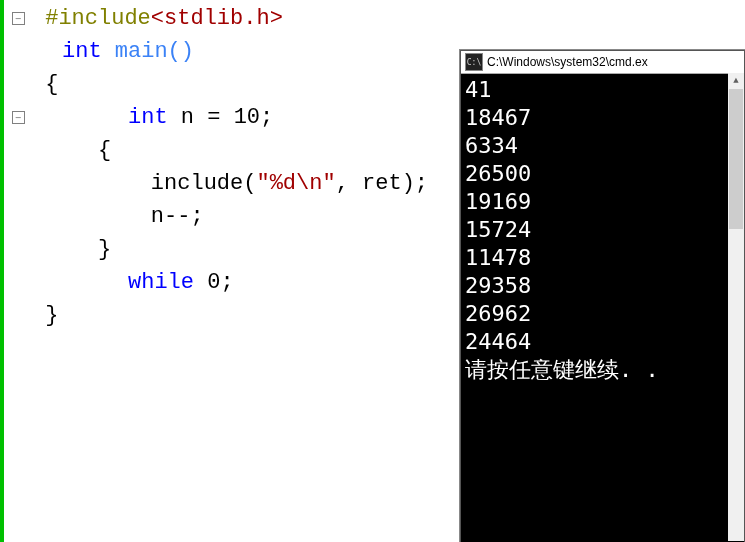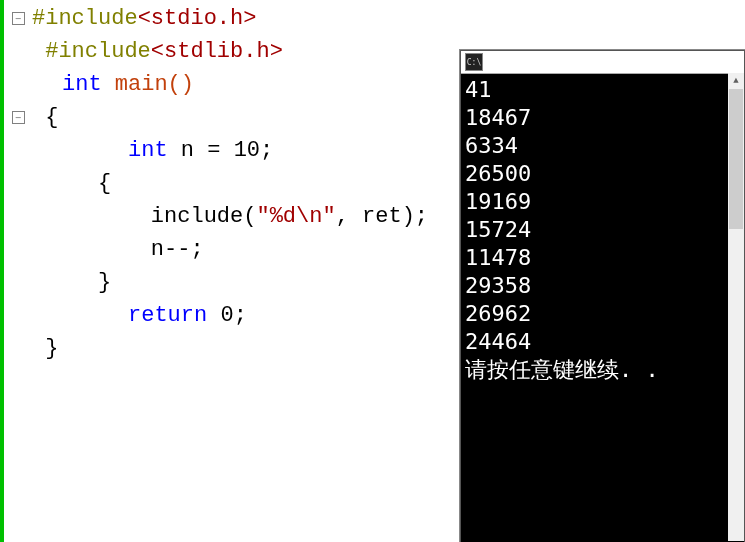--- a/index.html
+++ b/index.html
@@ -61,21 +61,21 @@
     height: 33px;
     line-height: 33px;
     font-size: 22px;
     white-space: pre;
     color: #000;
   }
   .kw { color: #0000ff; margin-left: 30px; }
   .pp { color: #808000; }
   .hdr { color: #a00000; }
   .str { color: #a00000; }
-  .fn { color: #c2410c; }
+  .fn { color: #3b82f6; }
   .op { color: #000; }
 
   .console-window {
     position: absolute;
     left: 460px;
     top: 50px;
     width: 283px;
     height: 490px;
     border: 1px solid #555;
     background: #000;
@@ -160,37 +160,37 @@
       <div class="gutter-row"></div>
       <div class="gutter-row"></div>
       <div class="gutter-row"></div>
       <div class="gutter-row"></div>
       <div class="gutter-row"></div>
       <div class="gutter-row"></div>
       <div class="gutter-row"></div>
       <div class="gutter-row"></div>
     </div>
   <div class="code-lines" id="codelines">
-      <div class="code-line"><span class="pp">#include</span><span class="hdr">&lt;stdio.h&gt;</span></div>
       <div class="code-line"><span class="pp"> #include</span><span class="hdr">&lt;stdlib.h&gt;</span></div>
       <div class="code-line"><span class="kw">int</span><span class="fn"> main()</span></div>
       <div class="code-line"><span class="op"> {</span></div>
       <div class="code-line"><span class="op">     </span><span class="kw">int</span><span class="op"> n = 10;</span></div>
       <div class="code-line"><span class="op">     {</span></div>
       <div class="code-line"><span class="op">         include(</span><span class="str">"%d\n"</span><span class="op">, ret);</span></div>
       <div class="code-line"><span class="op">         n--;</span></div>
       <div class="code-line"><span class="op">     }</span></div>
-      <div class="code-line"><span class="op">     </span><span class="kw">return</span><span class="op"> 0;</span></div>
+      <div class="code-line"><span class="op">     </span><span class="kw">while</span><span class="op"> 0;</span></div>
       <div class="code-line"><span class="op"> }</span></div>
     </div>
 </div>
 
 <div class="console-window">
   <div class="console-titlebar">
     <div class="console-icon">C:\</div>
+    <span>C:\Windows\system32\cmd.ex</span>
   </div>
   <div class="console-body" id="consolebody">41
 18467
 6334
 26500
 19169
 15724
 11478
 29358
 26962

